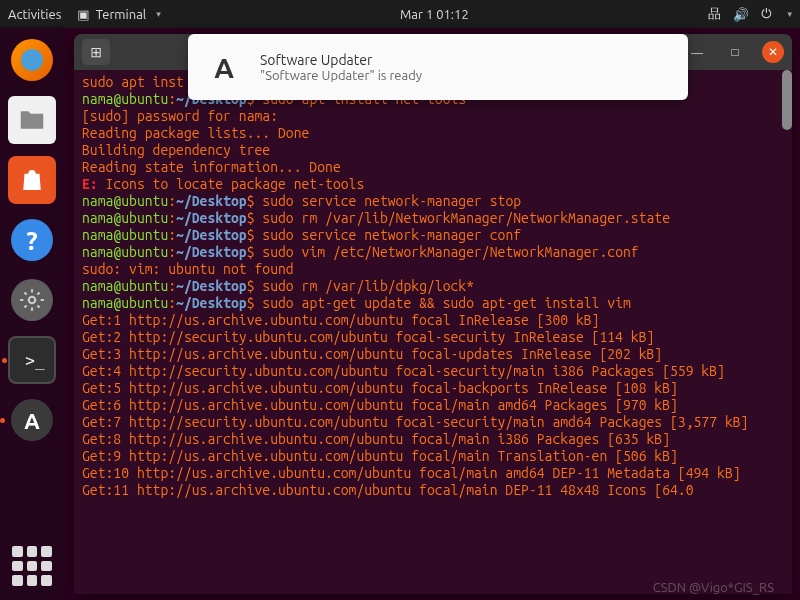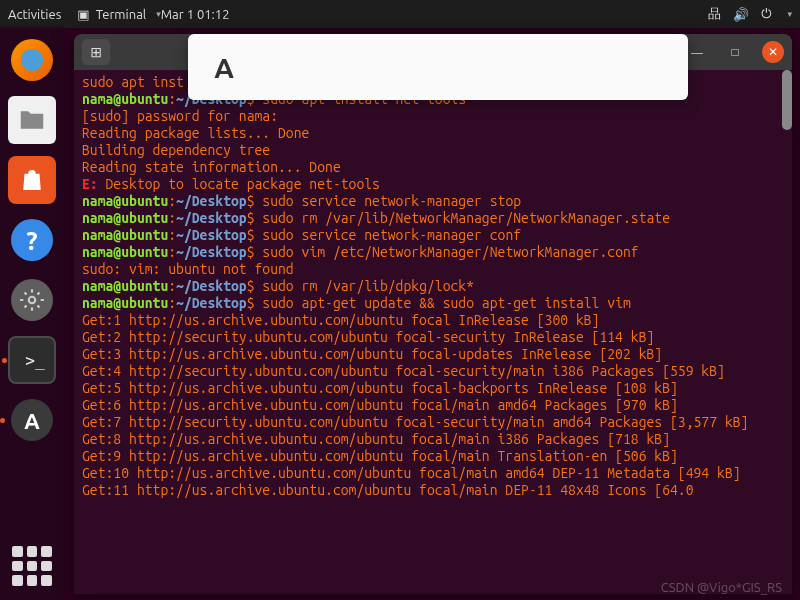--- a/index.html
+++ b/index.html
@@ -1,19 +1,19 @@
 <!DOCTYPE html>
 <html><head>
 <meta charset="utf-8">
 <style>
 *{margin:0;padding:0;box-sizing:border-box}
 html,body{width:800px;height:600px;overflow:hidden;font-family:Ubuntu,sans-serif;background:#2c001e}
 .topbar{height:26px;background:#1d1d1d;color:#ddd;display:flex;align-items:center;font-size:13px;padding:14px 8px}
 .topbar .left{display:flex;gap:16px;align-items:center}
-.topbar .center{flex:1;}
+.topbar .center{flex:1;text-align:center}
 .topbar .right{display:flex;gap:12px;align-items:center}
 .dropdown-arrow{font-size:9px;margin-left:4px;opacity:.7}
 .app-indicator{display:flex;align-items:center;gap:6px}
 .dock{position:absolute;left:0;top:26px;width:64px;height:574px;background:rgba(30,10,25,.5);display:flex;flex-direction:column;align-items:center;padding-top:10px;gap:12px}
 .dock-item{width:48px;height:48px;border-radius:10px;display:flex;align-items:center;justify-content:center;position:relative}
 .dock-item.active::before{content:"";position:absolute;left:-8px;width:5px;height:5px;background:#e95420;border-radius:50%}
 .firefox{background:linear-gradient(135deg,#ff9500,#e66000);border-radius:50%;width:42px;height:42px}
 .firefox::after{content:"";width:22px;height:22px;background:#4c9ed9;border-radius:50%;display:block;margin:10px auto}
 .files{background:#f0f0f0;border-radius:6px}
 .files svg{width:30px;height:30px}
@@ -27,29 +27,29 @@
 .apps-grid{margin-top:auto;margin-bottom:14px;width:40px;height:40px;display:grid;grid-template-columns:repeat(3,1fr);grid-template-rows:repeat(3,1fr);gap:4px}
 .apps-grid span{background:#ddd;border-radius:2px}
 .window{position:absolute;left:74px;top:34px;width:718px;height:560px;background:#300a24;border-radius:8px 8px 0 0;overflow:hidden;box-shadow:0 4px 20px rgba(0,0,0,.5)}
 .titlebar{height:36px;background:#3a3a3a;display:flex;align-items:center;padding:0 8px;gap:8px}
 .newtab-btn{width:28px;height:26px;background:#4a4a4a;border-radius:5px;display:flex;align-items:center;justify-content:center;color:#ddd;font-size:14px}
 .win-ctrl{margin-left:auto;display:flex;gap:16px;align-items:center}
 .win-btn{width:22px;height:22px;border-radius:50%;display:flex;align-items:center;justify-content:center;color:#ddd;font-size:12px}
 .win-btn.close{background:#e95420;color:#fff}
 .term-body{padding:4px 8px;font-family:"Ubuntu Mono",monospace;font-size:14px;line-height:17px;color:#eee;white-space:pre-wrap;word-break:break-all;height:524px;overflow:hidden;position:relative}
 .scrollbar{position:absolute;right:0;top:36px;width:10px;height:60px;background:#888;border-radius:5px}
-.u{color:#8ae234;font-weight:bold}
+.u{color:#8ae234;font-weight:normal}
 .p{color:#729fcf;font-weight:bold}
 .w{color:#f97316}
 .e{color:#ef2929;font-weight:bold}
 .notif{position:absolute;left:188px;top:34px;width:500px;height:66px;background:#fafafa;border-radius:6px;box-shadow:0 3px 14px rgba(0,0,0,.35);display:flex;align-items:center;padding:10px 16px;gap:16px;z-index:10}
 .notif-icon{width:40px;height:40px;display:flex;align-items:center;justify-content:center;font-size:28px;font-weight:bold;color:#333}
 .notif-text{display:flex;flex-direction:column;color:#333;font-size:14px}
 .notif-text .sub{color:#666;font-size:13px}
-.watermark{position:absolute;right:18px;bottom:6px;color:rgba(200,200,200,.35);font-size:13px;z-index:20}
+.watermark{position:absolute;right:26px;bottom:6px;color:rgba(200,200,200,.35);font-size:13px;z-index:20}
 </style>
 </head>
 <body>
 
 <div class="topbar">
   <div class="left">
     <span>Activities</span>
     <span class="app-indicator">
       <span>▣</span>
       <span>Terminal</span>
@@ -120,38 +120,42 @@
       <div class="win-btn close">✕</div>
     </div>
   </div>
   <div class="scrollbar"></div>
   <div class="term-body"><span class="w">sudo apt inst</span>
 <span class="u">nama@ubuntu</span><span class="w">:</span><span class="p">~/Desktop</span><span class="w">$</span> <span class="w">sudo apt install net-tools</span>
 <span class="w">[sudo] password for nama:</span>
 <span class="w">Reading package lists... Done</span>
 <span class="w">Building dependency tree</span>
 <span class="w">Reading state information... Done</span>
-<span class="e">E:</span><span class="w"> Desktop to locate package net-tools</span>
+<span class="e">E:</span><span class="w"> Icons to locate package net-tools</span>
 <span class="u">nama@ubuntu</span><span class="w">:</span><span class="p">~/Desktop</span><span class="w">$</span> <span class="w">sudo service network-manager stop</span>
 <span class="u">nama@ubuntu</span><span class="w">:</span><span class="p">~/Desktop</span><span class="w">$</span> <span class="w">sudo rm /var/lib/NetworkManager/NetworkManager.state</span>
 <span class="u">nama@ubuntu</span><span class="w">:</span><span class="p">~/Desktop</span><span class="w">$</span> <span class="w">sudo service network-manager conf</span>
 <span class="u">nama@ubuntu</span><span class="w">:</span><span class="p">~/Desktop</span><span class="w">$</span> <span class="w">sudo vim /etc/NetworkManager/NetworkManager.conf</span>
 <span class="w">sudo: vim: ubuntu not found</span>
 <span class="u">nama@ubuntu</span><span class="w">:</span><span class="p">~/Desktop</span><span class="w">$</span> <span class="w">sudo rm /var/lib/dpkg/lock*</span>
 <span class="u">nama@ubuntu</span><span class="w">:</span><span class="p">~/Desktop</span><span class="w">$</span> <span class="w">sudo apt-get update &amp;&amp; sudo apt-get install vim</span>
 <span class="w">Get:1 http://us.archive.ubuntu.com/ubuntu focal InRelease [300 kB]</span>
 <span class="w">Get:2 http://security.ubuntu.com/ubuntu focal-security InRelease [114 kB]</span>
 <span class="w">Get:3 http://us.archive.ubuntu.com/ubuntu focal-updates InRelease [202 kB]</span>
 <span class="w">Get:4 http://security.ubuntu.com/ubuntu focal-security/main i386 Packages [559 kB]</span>
 <span class="w">Get:5 http://us.archive.ubuntu.com/ubuntu focal-backports InRelease [108 kB]</span>
 <span class="w">Get:6 http://us.archive.ubuntu.com/ubuntu focal/main amd64 Packages [970 kB]</span>
 <span class="w">Get:7 http://security.ubuntu.com/ubuntu focal-security/main amd64 Packages [3,577 kB]</span>
-<span class="w">Get:8 http://us.archive.ubuntu.com/ubuntu focal/main i386 Packages [718 kB]</span>
+<span class="w">Get:8 http://us.archive.ubuntu.com/ubuntu focal/main i386 Packages [635 kB]</span>
 <span class="w">Get:9 http://us.archive.ubuntu.com/ubuntu focal/main Translation-en [506 kB]</span>
 <span class="w">Get:10 http://us.archive.ubuntu.com/ubuntu focal/main amd64 DEP-11 Metadata [494 kB]</span>
 <span class="w">Get:11 http://us.archive.ubuntu.com/ubuntu focal/main DEP-11 48x48 Icons [64.0</span></div>
 </div>
 
 <div class="notif">
   <div class="notif-icon">A</div>
+  <div class="notif-text">
+    <span>Software Updater</span>
+    <span class="sub">"Software Updater" is ready</span>
+  </div>
 </div>
 
 <div class="watermark">CSDN @Vigo*GIS_RS</div>
 
 </body></html>

